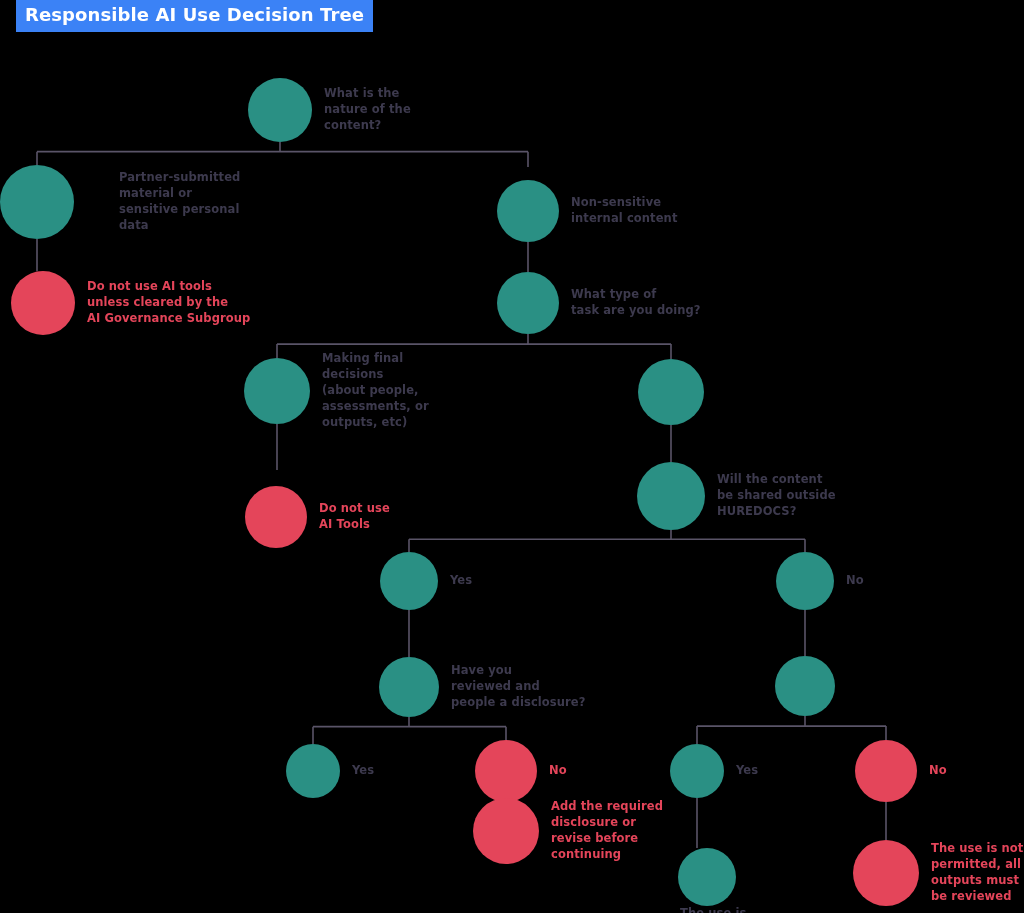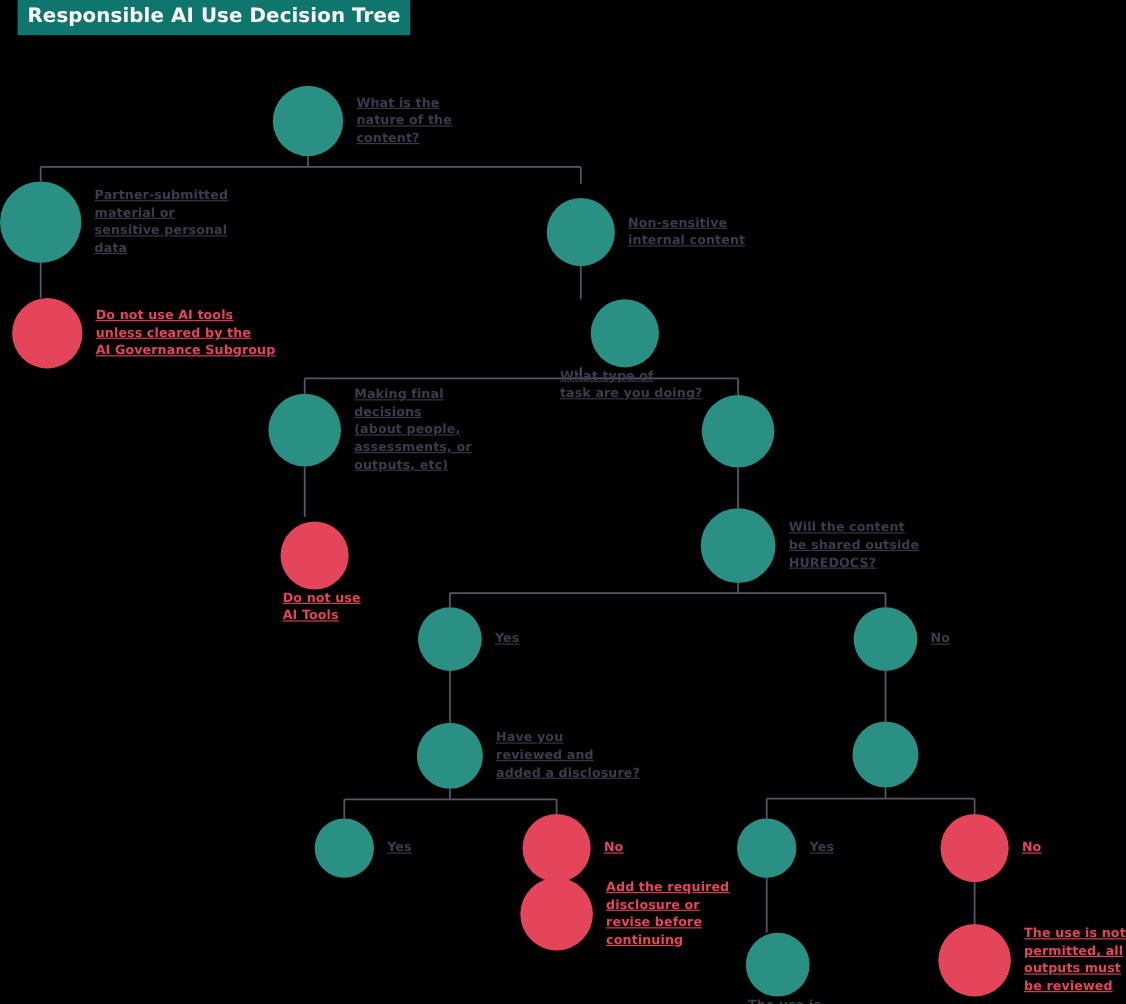--- a/index.html
+++ b/index.html
@@ -24,21 +24,21 @@
     position: absolute;
     left: 0; top: 0;
     width: 1024px;
     height: 913px;
     pointer-events: none;
   }
   .title-banner {
     position: absolute;
     left: 16px;
     top: 0px;
-    background: #0f766e;
+    background: #3b82f6;
     color: #ffffff;
     font-size: 18px;
     font-weight: bold;
     letter-spacing: 0.1px;
     padding: 5px 9px 7px 9px;
     line-height: 1.1;
     white-space: nowrap;
   }
   .node {
     position: absolute;
@@ -51,21 +51,20 @@
   }
   .bubble.teal { background: #2a9084; }
   .bubble.red  { background: #e4455a; }
   .node-label {
     font-size: 11.5px;
     font-weight: bold;
     line-height: 1.38;
     margin-left: 12px;
     white-space: pre-line;
     letter-spacing: 0.1px;
-    text-decoration: underline;
   }
   .node-label.dark { color: #3d3a4e; }
   .node-label.red  { color: #e4455a; }
 </style>
 </head>
 <body>
 
 <div id="canvas">
   <svg id="edges" viewBox="0 0 1024 913">
       <line x1="37" y1="239" x2="37" y2="271" stroke="#5a5468" stroke-width="1.6"></line>
@@ -98,55 +97,55 @@
       <line x1="697" y1="726.08" x2="697" y2="744" stroke="#5a5468" stroke-width="1.6"></line>
       <line x1="886" y1="726.08" x2="886" y2="740" stroke="#5a5468" stroke-width="1.6"></line>
     </svg>
   <div class="title-banner">Responsible AI Use Decision Tree</div>
 <div class="node" style="left: 248px; top: 78px; height: 64px;">
       <div class="bubble teal" style="width: 64px; height: 64px;"></div>
       <div class="node-label dark">What is the
 nature of the
 content?</div>
     </div>
-    <div class="node" style="left: 0px; top: 165px; height: 74px;">
+    <div class="node" style="left: 0px; top: 165px; height: 74px; gap: 33px;">
       <div class="bubble teal" style="width: 74px; height: 74px;"></div>
       <div class="node-label dark">Partner-submitted
 material or
 sensitive personal
 data</div>
     </div>
     <div class="node" style="left: 497px; top: 180px; height: 62px;">
       <div class="bubble teal" style="width: 62px; height: 62px;"></div>
       <div class="node-label dark">Non-sensitive
 internal content</div>
     </div>
     <div class="node" style="left: 11px; top: 271px; height: 64px;">
       <div class="bubble red" style="width: 64px; height: 64px;"></div>
       <div class="node-label red">Do not use AI tools
 unless cleared by the
 AI Governance Subgroup</div>
     </div>
-    <div class="node" style="left: 497px; top: 272px; height: 62px; flex-direction: column;">
+    <div class="node" style="left: 497px; top: 272px; height: 62px;">
       <div class="bubble teal" style="width: 62px; height: 62px;"></div>
       <div class="node-label dark">What type of
 task are you doing?</div>
     </div>
     <div class="node" style="left: 244px; top: 358px; height: 66px;">
       <div class="bubble teal" style="width: 66px; height: 66px;"></div>
       <div class="node-label dark">Making final
 decisions
 (about people,
 assessments, or
 outputs, etc)</div>
     </div>
     <div class="node" style="left: 638px; top: 359px; height: 66px;">
       <div class="bubble teal" style="width: 66px; height: 66px;"></div>
     </div>
-    <div class="node" style="left: 245px; top: 474px; height: 62px; flex-direction: column;">
+    <div class="node" style="left: 245px; top: 486px; height: 62px;">
       <div class="bubble red" style="width: 62px; height: 62px;"></div>
       <div class="node-label red">Do not use
 AI Tools</div>
     </div>
     <div class="node" style="left: 637px; top: 462px; height: 68px;">
       <div class="bubble teal" style="width: 68px; height: 68px;"></div>
       <div class="node-label dark">Will the content
 be shared outside
 HUREDOCS?</div>
     </div>
@@ -155,21 +154,21 @@
       <div class="node-label dark">Yes</div>
     </div>
     <div class="node" style="left: 776px; top: 552px; height: 58px;">
       <div class="bubble teal" style="width: 58px; height: 58px;"></div>
       <div class="node-label dark">No</div>
     </div>
     <div class="node" style="left: 379px; top: 657px; height: 60px;">
       <div class="bubble teal" style="width: 60px; height: 60px;"></div>
       <div class="node-label dark">Have you
 reviewed and
-added a disclosure?</div>
+people a disclosure?</div>
     </div>
     <div class="node" style="left: 775px; top: 656px; height: 60px;">
       <div class="bubble teal" style="width: 60px; height: 60px;"></div>
     </div>
     <div class="node" style="left: 286px; top: 744px; height: 54px;">
       <div class="bubble teal" style="width: 54px; height: 54px;"></div>
       <div class="node-label dark">Yes</div>
     </div>
     <div class="node" style="left: 475px; top: 740px; height: 62px;">
       <div class="bubble red" style="width: 62px; height: 62px;"></div>

